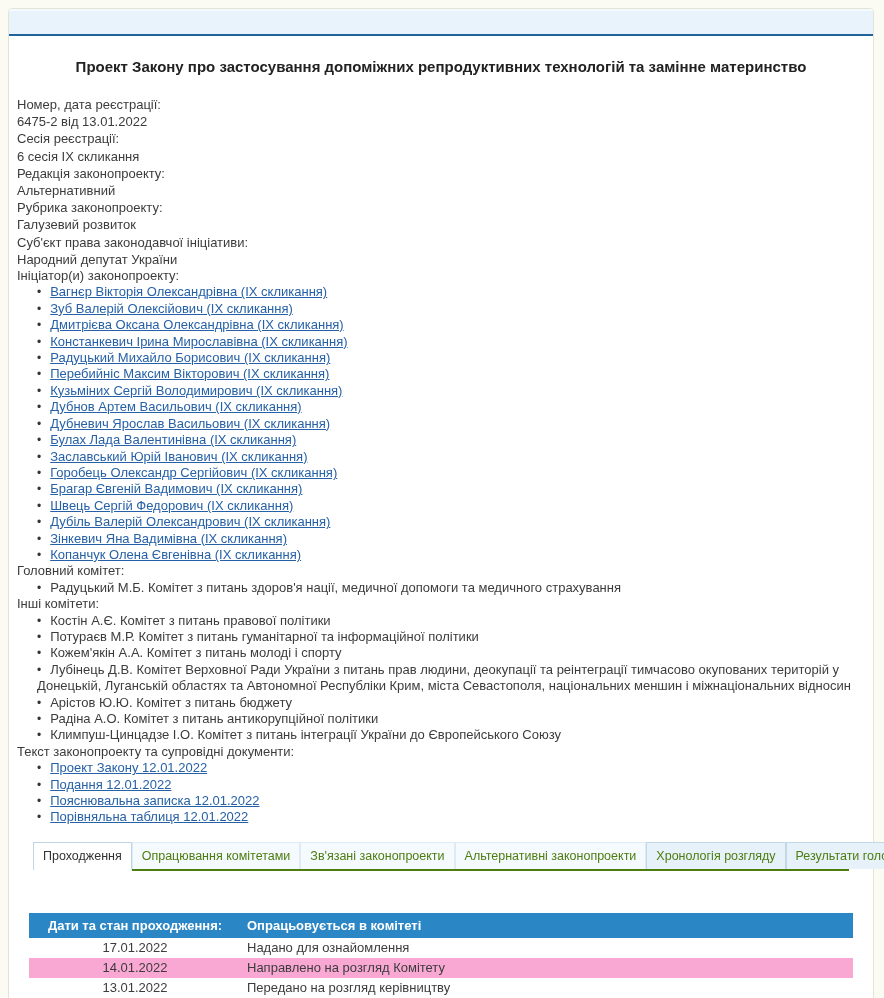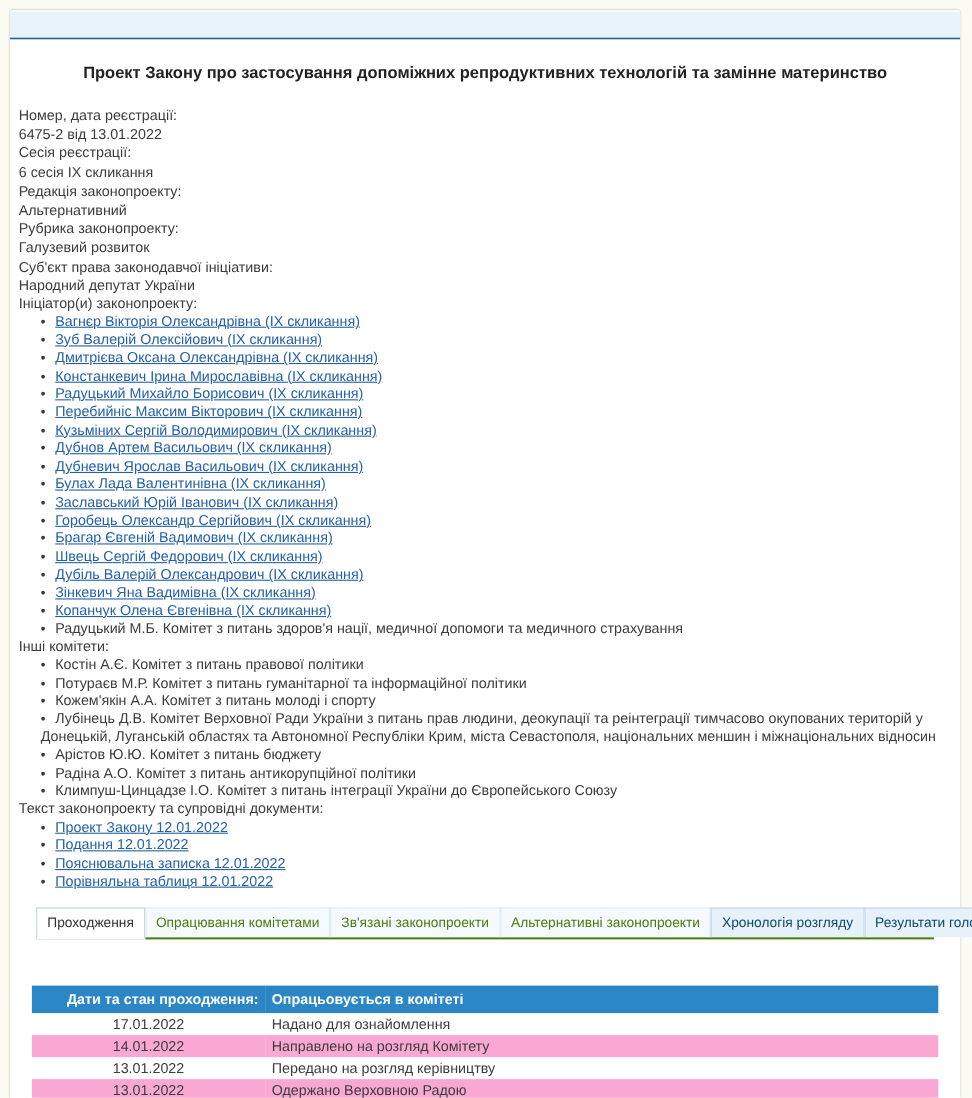--- a/index.html
+++ b/index.html
@@ -56,21 +56,21 @@
     white-space:nowrap;
     border:1px solid #dcebf5;
     border-bottom:none;
     background:#f4fafd;
     color:#4d7c0f;
     text-align:center;
     flex:0 1 auto;
   }
   .tab.enabled {
     background:#e7f1f9;
-    color:#0c4a6e;
+    color:#4d7c0f;
     border-color:#c3d8e6;
     cursor:pointer;
     text-align:right;
   }
   .tab.active {
     background:#ffffff;
     color:#333333;
     border-color:#c0d4e2;
     margin-bottom:-2px;
     border-bottom:2px solid #ffffff;
@@ -84,21 +84,21 @@
     font-size:13px;
     border-bottom:1px solid #d7e6f2;
   }
   table.ptable th {
     background:#2b86c5;
     color:#ffffff;
     font-weight:bold;
     padding:5px 6px;
     text-align:left;
   }
-  table.ptable th.col-date { width:212px; text-align:right; }
+  table.ptable th.col-date { width:212px; text-align:center; }
   table.ptable td { padding:3px 6px; line-height:14px; height:20px; color:#3c3c3c; }
   table.ptable td.cell-date { text-align:center; }
   table.ptable tr.alt { background:#f9a8d4; }
 </style>
 </head>
 <body>
 
 <div class="page-container">
   <div class="top-strip"></div>
 
@@ -132,20 +132,21 @@
         <li><a class="blue-link" href="#">Булах Лада Валентинівна (IX скликання)</a></li>
         <li><a class="blue-link" href="#">Заславський Юрій Іванович (IX скликання)</a></li>
         <li><a class="blue-link" href="#">Горобець Олександр Сергійович (IX скликання)</a></li>
         <li><a class="blue-link" href="#">Брагар Євгеній Вадимович (IX скликання)</a></li>
         <li><a class="blue-link" href="#">Швець Сергій Федорович (IX скликання)</a></li>
         <li><a class="blue-link" href="#">Дубіль Валерій Олександрович (IX скликання)</a></li>
         <li><a class="blue-link" href="#">Зінкевич Яна Вадимівна (IX скликання)</a></li>
         <li><a class="blue-link" href="#">Копанчук Олена Євгенівна (IX скликання)</a></li>
       </ul>
 
+    <div class="section-label">Головний комітет:</div>
     <ul class="blist" id="main-committee-list">
         <li>Радуцький М.Б. Комітет з питань здоров'я нації, медичної допомоги та медичного страхування</li>
       </ul>
 
     <div class="section-label">Інші комітети:</div>
     <ul class="blist" id="other-committees-list">
         <li>Костін А.Є. Комітет з питань правової політики</li>
         <li>Потураєв М.Р. Комітет з питань гуманітарної та інформаційної політики</li>
         <li>Кожем'якін А.А. Комітет з питань молоді і спорту</li>
         <li>Лубінець Д.В. Комітет Верховної Ради України з питань прав людини, деокупації та реінтеграції тимчасово окупованих територій у Донецькій, Луганській областях та Автономної Республіки Крим, міста Севастополя, національних меншин і міжнаціональних відносин</li>

